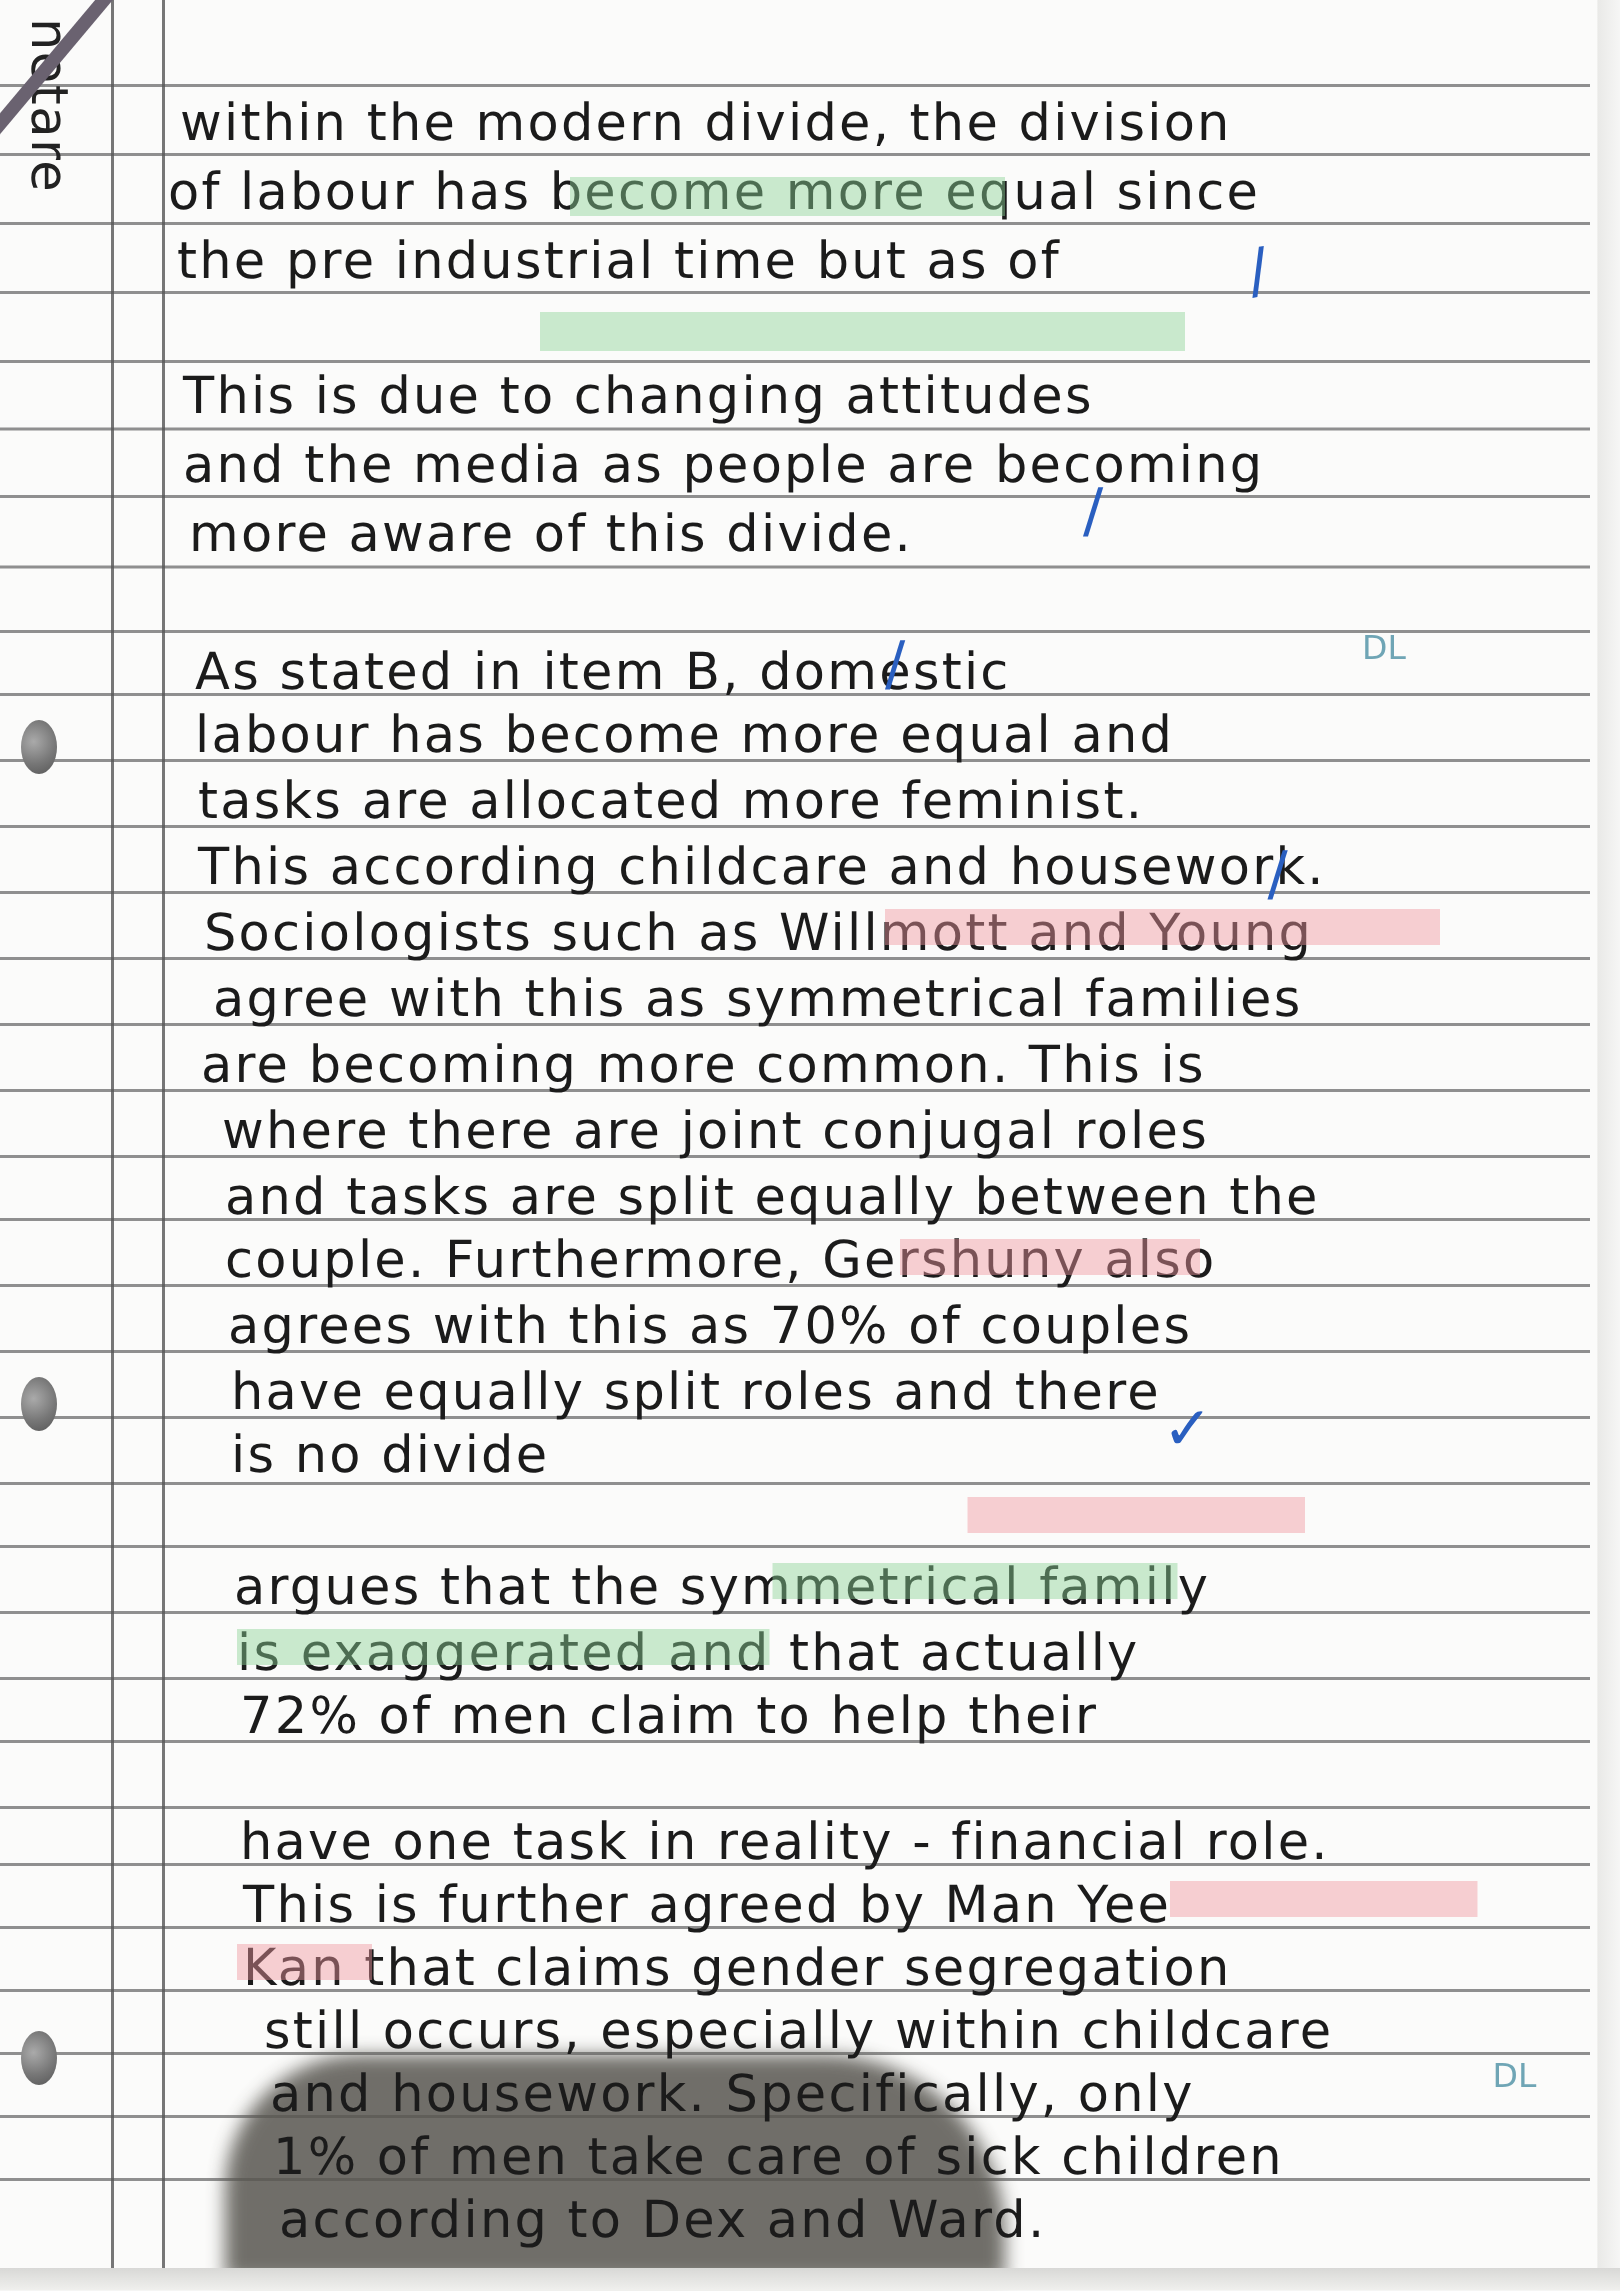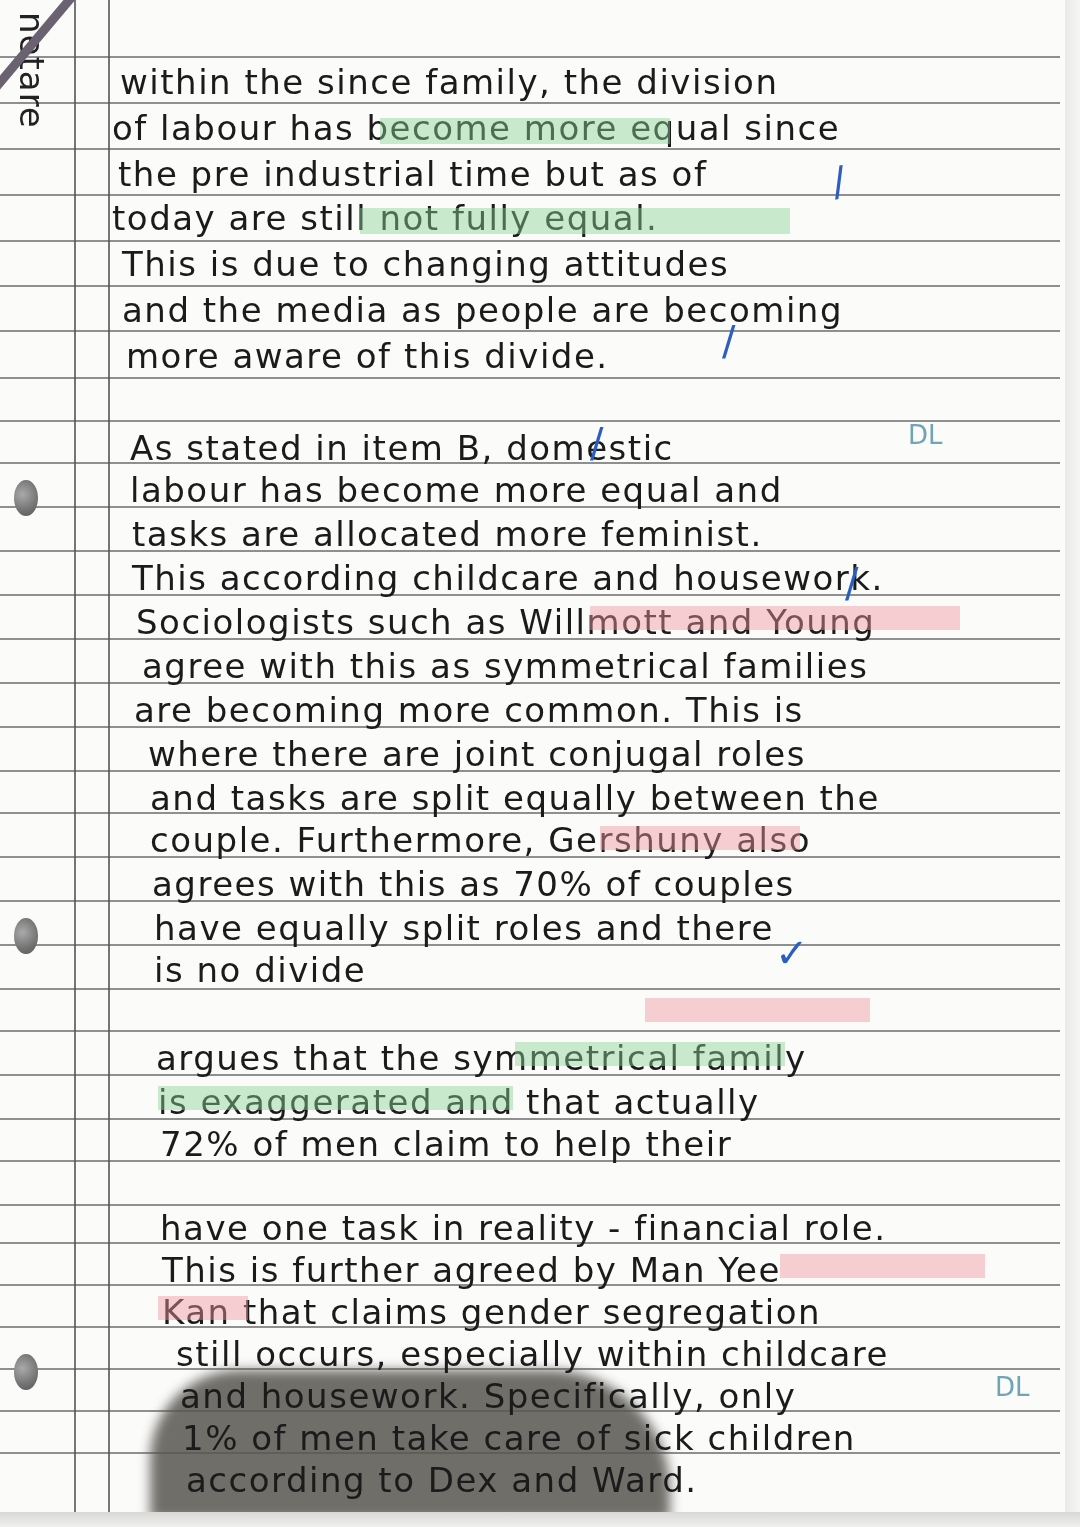--- a/index.html
+++ b/index.html
@@ -52,21 +52,21 @@
     position: absolute; left: 112px; font-size: 34px; color: #1b1b1b;
     white-space: nowrap; letter-spacing: 1.5px;
     font-family: "DejaVu Sans", sans-serif;
   }
   .hl-green { background: rgba(140, 210, 150, .45); }
   .hl-pink { background: rgba(240, 150, 160, .45); }
   .tick {
     position: absolute; color: #2a5fc0; font-size: 40px;
   }
   .dl-mark {
-    position: absolute; color: #6fa5b5; font-size: 26px;
+    position: absolute; color: #6fa5b5; font-size: 22px;
   }
 </style>
 </head>
 <body>
 
 <div class="page">
 
   <div class="rule" style="top:56px"></div>
   <div class="rule" style="top:102px"></div>
   <div class="rule" style="top:148px"></div>
@@ -106,24 +106,23 @@
 
   <div class="punch-hole" style="top:480px"></div>
   <div class="punch-hole" style="top:918px"></div>
   <div class="punch-hole" style="top:1354px"></div>
 
   <div class="side-note" style="left:52px">netare</div>
   <div class="diag-strike"></div>
 
   <div class="shadow"></div>
 
-  <div class="line" style="top:62px; left:120px">within the since family, the division</div>
+  <div class="line" style="top:62px; left:120px">within the modern divide, the division</div>
   <div class="line" style="top:108px"><span>of labour has become more equal since</span></div>
   <div class="line" style="top:154px; left:118px">the pre industrial time but as of</div>
-  <div class="line" style="top:198px">today are still not fully equal.</div>
   <div class="line" style="top:244px; left:122px">This is due to changing attitudes</div>
   <div class="line" style="top:290px; left:122px">and the media as people are becoming</div>
   <div class="line" style="top:336px; left:126px">more aware of this divide.</div>
 
   <div class="hl-green" style="position:absolute; left:380px; top:118px; width:290px; height:26px;"></div>
   <div class="hl-green" style="position:absolute; left:360px; top:208px; width:430px; height:26px;"></div>
 
   <div class="line" style="top:428px; left:130px">As stated in item B, domestic</div>
   <div class="line" style="top:470px; left:130px">labour has become more equal and</div>
   <div class="line" style="top:514px; left:132px">tasks are allocated more feminist.</div>

